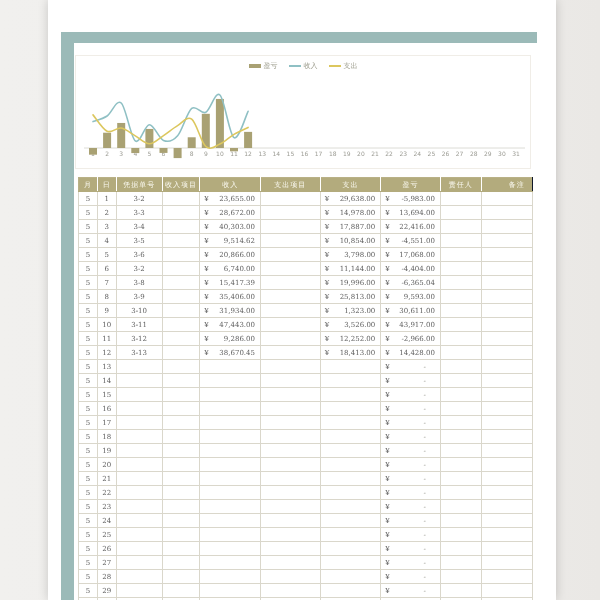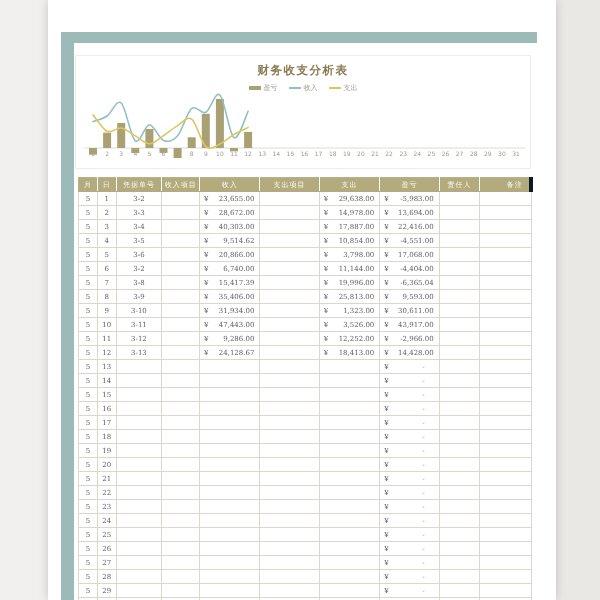--- a/index.html
+++ b/index.html
@@ -44,21 +44,21 @@
     border:1px solid #b9b187;
     font-size:7px; color:#5f5f5f;
   }
   table.fin th {
     background:#b3ab7d; color:#fcfbf3; font-weight:normal;
     height:14px; font-size:7px; letter-spacing:1px;
     border-right:1px solid rgba(255,255,255,0.85);
     border-bottom:1px solid #b3ab7d;
     overflow:hidden; white-space:nowrap;
   }
-  table.fin th:last-child { border-right:4px solid #0f172a;padding-left:20px; }
+  table.fin th:last-child { border-right:1px solid #0f172a;padding-left:20px; }
   table.fin td {
     height:14px; border:1px solid #dad7cb;
     font-family:"DejaVu Serif","Liberation Serif",serif;
     overflow:hidden; white-space:nowrap;
   }
   td.c { text-align:center; }
   td.money { padding:0 5px 0 4px; }
   td.money .inner { display:flex; justify-content:space-between; align-items:center; }
   td.money .dash-pad { padding-right:9px; color:#8a8a82; }
 </style>
@@ -111,21 +111,20 @@
         <rect x="83.5" y="92" width="8" height="4.919268" fill="#a9a173"></rect>
         <rect x="97.6" y="92" width="8" height="10.094329" fill="#a9a173"></rect>
         <rect x="111.7" y="81.284619" width="8" height="10.715380999999999" fill="#a9a173"></rect>
         <rect x="125.80000000000001" y="57.807513" width="8" height="34.192487" fill="#a9a173"></rect>
         <rect x="139.89999999999998" y="42.944711000000005" width="8" height="49.055288999999995" fill="#a9a173"></rect>
         <rect x="154" y="92" width="8" height="3.3130219999999997" fill="#a9a173"></rect>
         <rect x="168.1" y="75.88392400000001" width="8" height="16.116076" fill="#a9a173"></rect>
         <path d="M17,65.577365C19.35,64.64336683333333,26.400000000000002,63.07267866666667,31.1,59.973376C35.800000000000004,56.874073333333335,40.5,42.81718683333334,45.2,46.981549C49.900000000000006,51.145911166666664,54.599999999999994,81.3410275,59.3,84.959549C64,88.5780705,68.7,68.77403283333334,73.4,68.692678C78.10000000000001,68.61132316666666,82.8,82.62706683333333,87.5,84.47142C92.2,86.31577316666666,96.89999999999999,85.09545066666666,101.6,79.758797C106.3,74.42214333333334,111,56.356343833333334,115.7,52.451498C120.4,48.54665216666667,125.10000000000002,58.57061016666667,129.8,56.329722000000004C134.5,54.08883383333334,139.2,34.789866333333336,143.89999999999998,39.006169C148.59999999999997,43.222471666666664,153.3,78.90913233333333,158,81.627538C162.7,84.34594366666667,169.75,59.701758833333336,172.1,55.316603" fill="none" stroke="#8fc0c4" stroke-width="1.6" stroke-linecap="round"></path>
         <path d="M17,58.894354C19.35,61.62355733333334,26.400000000000002,73.0819295,31.1,75.269574C35.800000000000004,77.45721850000001,40.5,71.25246966666666,45.2,72.02022099999999C49.900000000000006,72.78797233333333,54.599999999999994,77.25317983333333,59.3,79.876082C64,82.49898416666666,68.7,87.81162233333333,73.4,87.757634C78.10000000000001,87.70364566666666,82.8,82.56767966666668,87.5,79.552152C92.2,76.53662433333334,96.89999999999999,72.39534683333333,101.6,69.664468C106.3,66.93358916666666,111,59.69058883333334,115.7,63.166879C120.4,66.64316916666667,125.10000000000002,86.3731125,129.8,90.522209C134.5,94.6713055,139.2,90.0960735,143.89999999999998,88.061458C148.59999999999997,86.0268425,153.3,81.08597916666666,158,78.314516C162.7,75.54305283333333,169.75,72.57965183333334,172.1,71.43267900000001" fill="none" stroke="#dcc75e" stroke-width="1.6" stroke-linecap="round"></path>
       </svg>
-    <div class="chart-title">财务收支分析表</div>
     <div class="legend">
       <span class="legend-item">
         <span class="swatch-bar" style="background: rgb(169, 161, 115);"></span>
         <span>盈亏</span>
       </span>
       <span class="legend-item">
         <span class="swatch-line" style="background: rgb(143, 192, 196);"></span>
         <span>收入</span>
       </span>
       <span class="legend-item">
@@ -449,21 +448,21 @@
           <td></td>
         </tr>
         <tr>
           <td class="c">5</td>
           <td class="c">12</td>
           <td class="c">3-13</td>
           <td></td>
           <td class="money">
             <span class="inner">
               <span>¥</span>
-              <span>24,128.67</span>
+              <span>38,670.45</span>
             </span>
           </td>
           <td></td>
           <td class="money">
             <span class="inner">
               <span>¥</span>
               <span>18,413.00</span>
             </span>
           </td>
           <td class="money">

